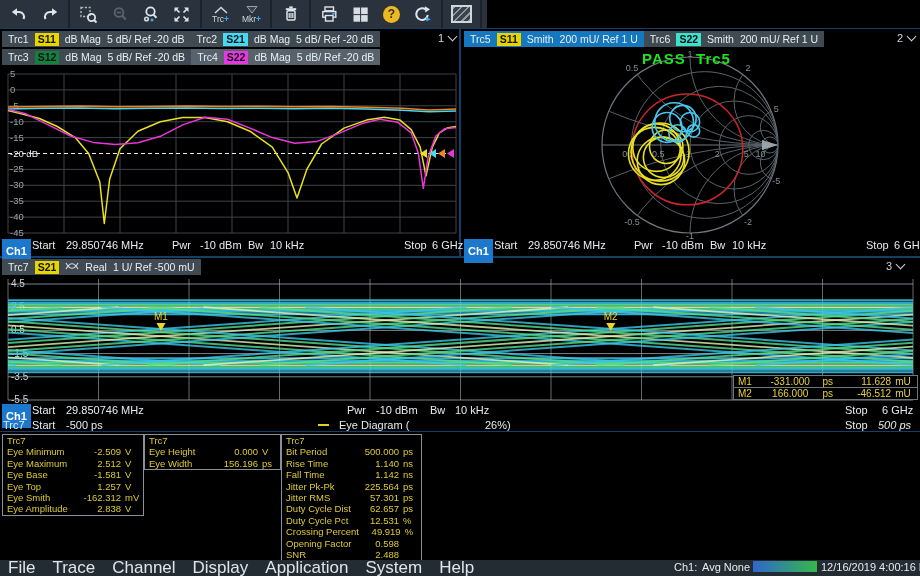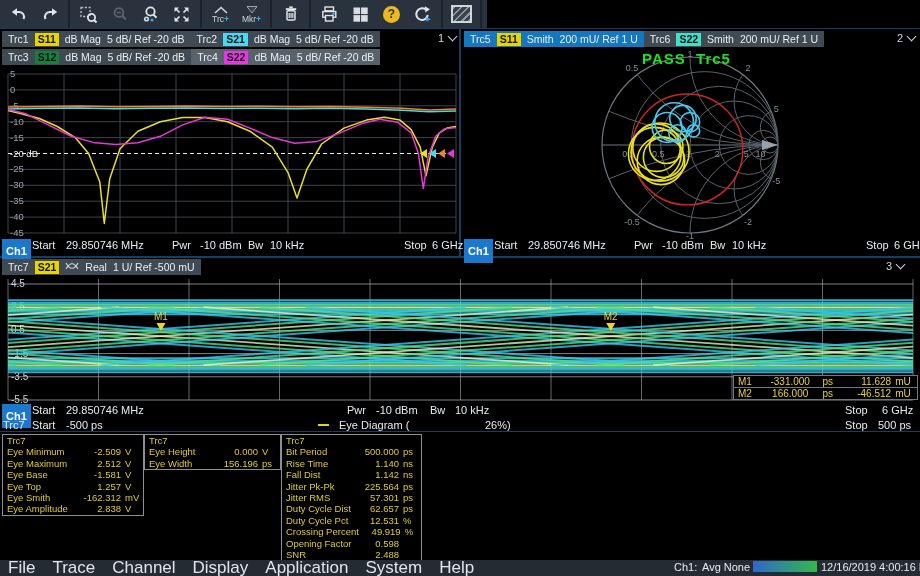--- a/index.html
+++ b/index.html
@@ -523,21 +523,21 @@
   <span style="left:882px;">6 GHz</span>
 </div>
 <div class="srow" style="left:0;top:418px;width:920px;">
   <span style="left:3px;">Trc7</span>
   <span style="left:32px;">Start</span>
   <span style="left:66px;">-500 ps</span>
   <span class="trcdash" style="left:318px;top:6px;"></span>
   <span style="left:339px;">Eye Diagram (</span>
   <span style="left:437px;margin-left:48px;">26%)</span>
   <span style="left:845px;">Stop</span>
-  <span style="left:878px;">500 ps</span>
+  <span style="left:878px;font-style:italic;">500 ps</span>
 </div>
 
 <div class="dtable" id="table-0" style="left:2px;top:434px;width:140px;">
     <div class="ttitle">Trc7</div>
     <div class="trow">
       <span class="lbl">Eye Minimum</span>
       <span class="val">-2.509</span>
       <span class="unit">V</span>
     </div>
     <div class="trow">
@@ -585,21 +585,21 @@
       <span class="lbl">Bit Period</span>
       <span class="val">500.000</span>
       <span class="unit">ps</span>
     </div>
     <div class="trow">
       <span class="lbl">Rise Time</span>
       <span class="val">1.140</span>
       <span class="unit">ns</span>
     </div>
     <div class="trow">
-      <span class="lbl">Fall Dist</span>
+      <span class="lbl">Fall Time</span>
       <span class="val">1.142</span>
       <span class="unit">ns</span>
     </div>
     <div class="trow">
       <span class="lbl">Jitter Pk-Pk</span>
       <span class="val">225.564</span>
       <span class="unit">ps</span>
     </div>
     <div class="trow">
       <span class="lbl">Jitter RMS</span>

